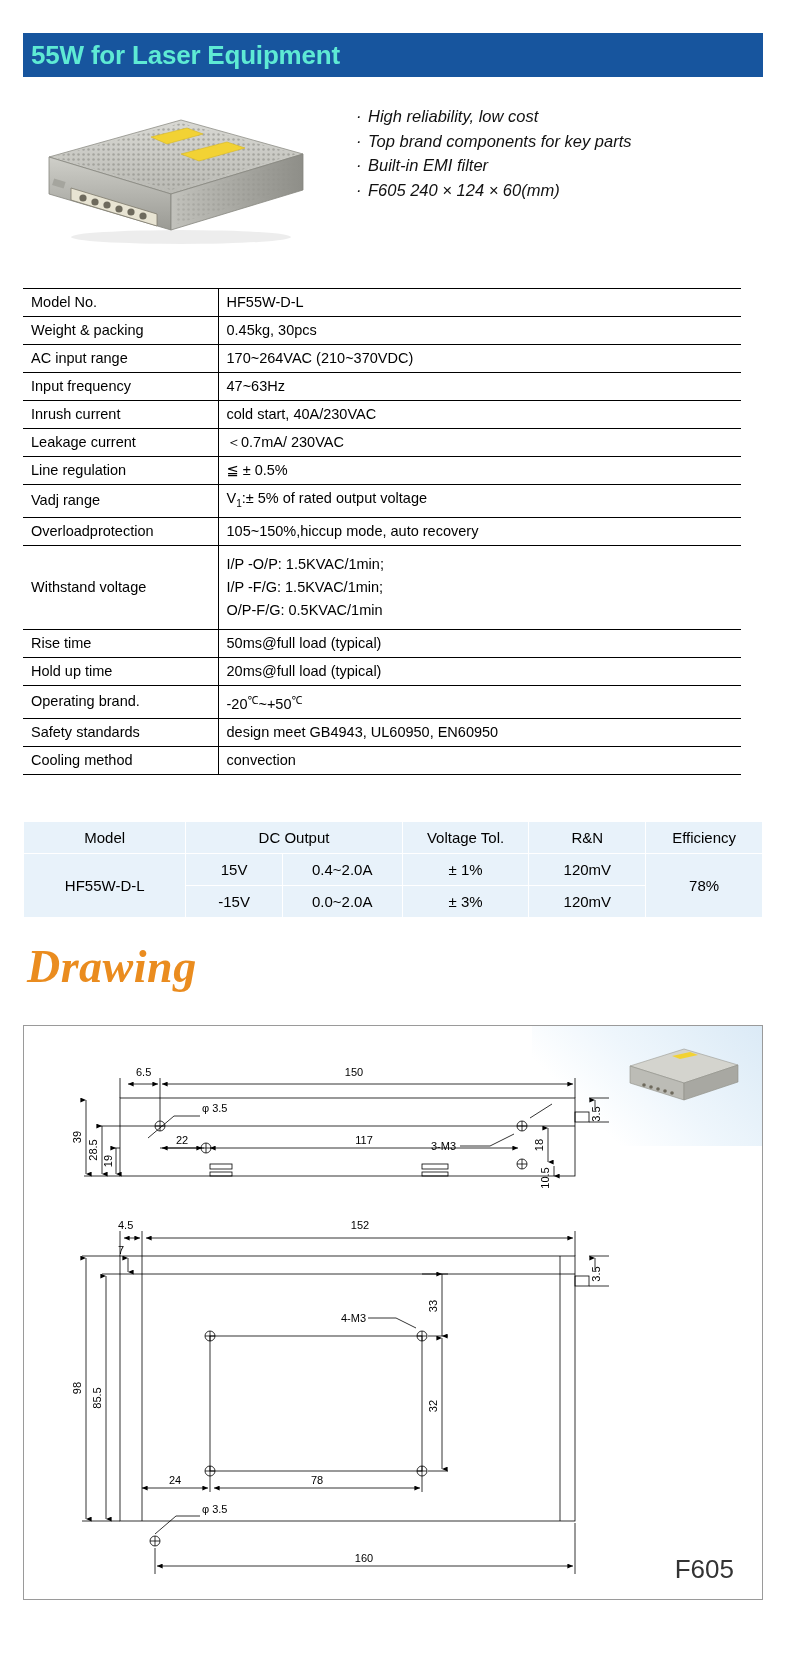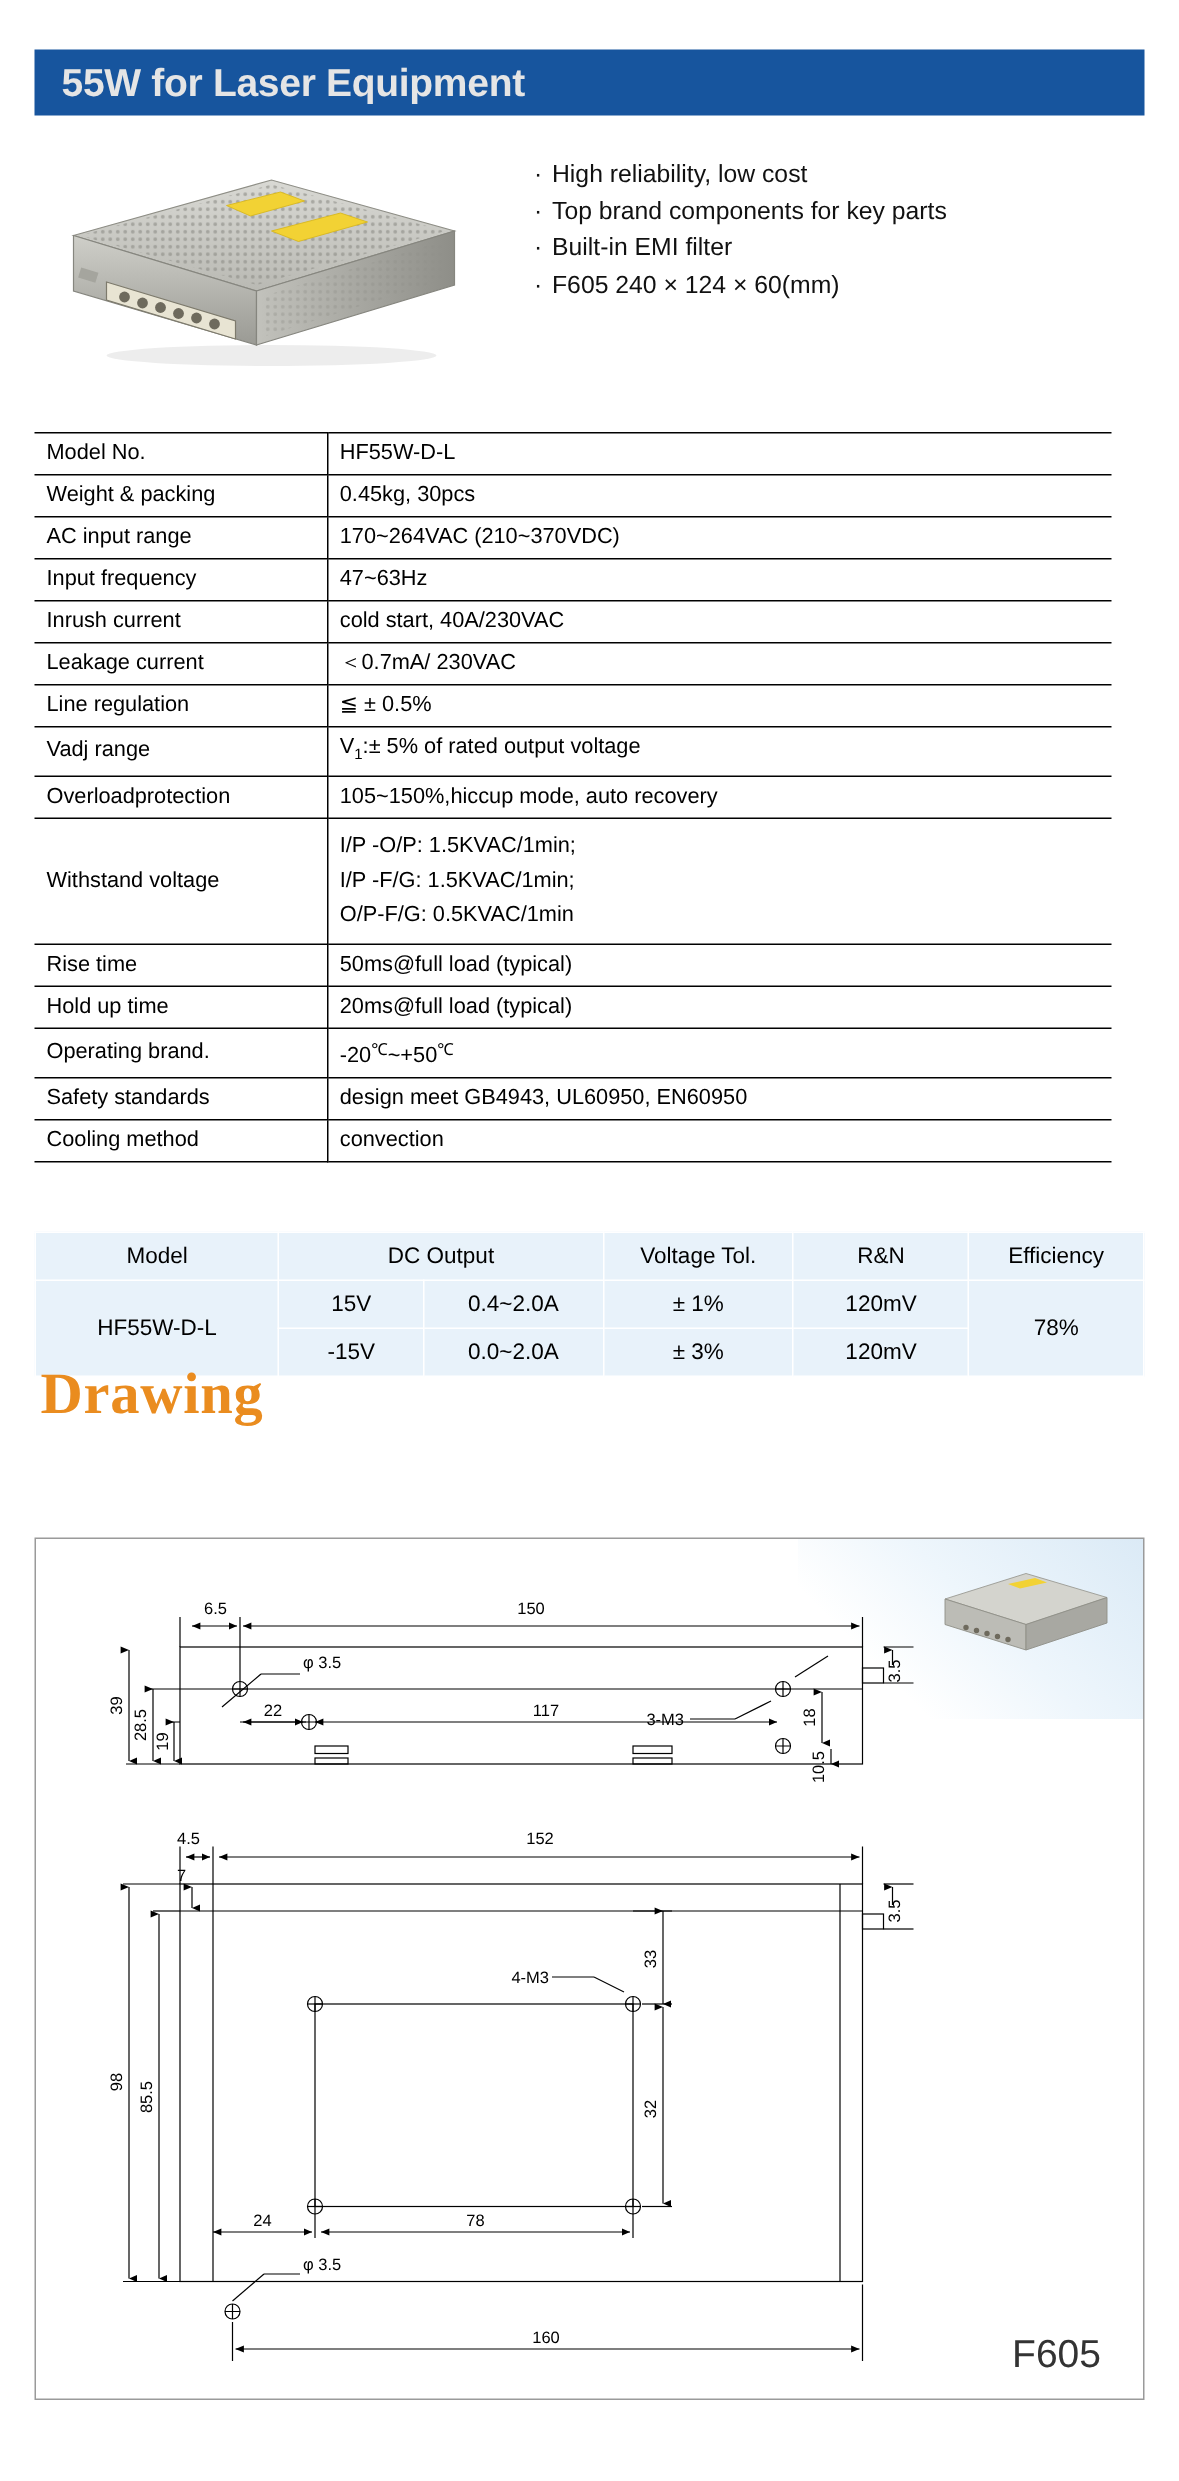--- a/index.html
+++ b/index.html
@@ -17,25 +17,25 @@
   
   .banner {
     position: absolute;
     left: 23px; top: 33px;
     width: 740px; height: 44px;
     background: #17559e;
     display: flex;
     align-items: center;
   }
   .banner-title {
-    color: #e5e5e5;
+    color: #5eead4;
     font-size: 26px;
     font-weight: bold;
     letter-spacing: -0.2px;
-    margin-left: 18px;
+    margin-left: 8px;
     white-space: nowrap;
   }
 
   
   .hero {
     position: absolute;
     left: 23px; top: 86px;
     width: 740px; height: 182px;
   }
   .product-photo {
@@ -46,20 +46,21 @@
   .feature-list {
     position: absolute;
     left: 333px; top: 18px;
     width: 400px;
   }
   .feature-item {
     font-size: 16.5px;
     line-height: 24.5px;
     color: #111;
     white-space: nowrap;
+    font-style: italic;
   }
   .feature-item .dot { display: inline-block; width: 12px; }
 
   
   .spec-table {
     position: absolute;
     left: 23px; top: 288px;
     width: 718px;
     border-collapse: collapse;
     font-size: 14.5px;
@@ -103,24 +104,25 @@
   .out-table .model-cell { width: 160px; }
   .out-table .v-cell { width: 95px; }
   .out-table .a-cell { width: 118px; }
   .out-table .tol-cell { width: 125px; }
   .out-table .rn-cell { width: 115px; }
   .out-table .eff-cell { width: 115px; }
 
   
   .drawing-title {
     position: absolute;
-    left: 27px; top: 907px;
+    left: 27px; top: 940px;
     font-family: "Liberation Serif", serif;
+    font-style: italic;
     font-weight: bold;
-    font-size: 39px;
+    font-size: 46px;
     color: #ea8c1f;
     letter-spacing: 0.5px;
   }
 
   
   .drawing-panel {
     position: absolute;
     left: 23px; top: 1025px;
     width: 740px; height: 575px;
     border: 1.5px solid #9a9a9a;

